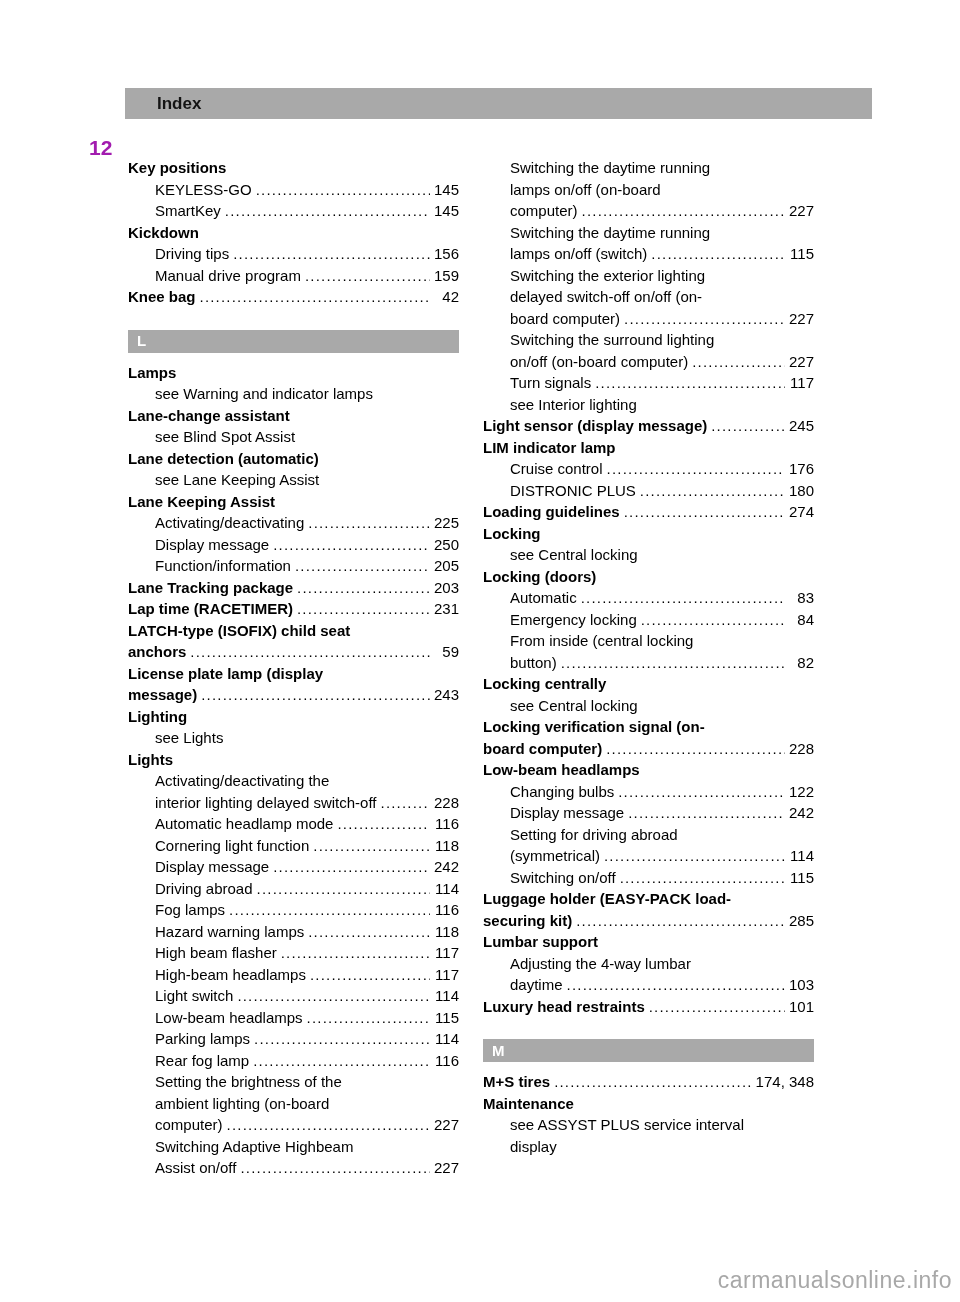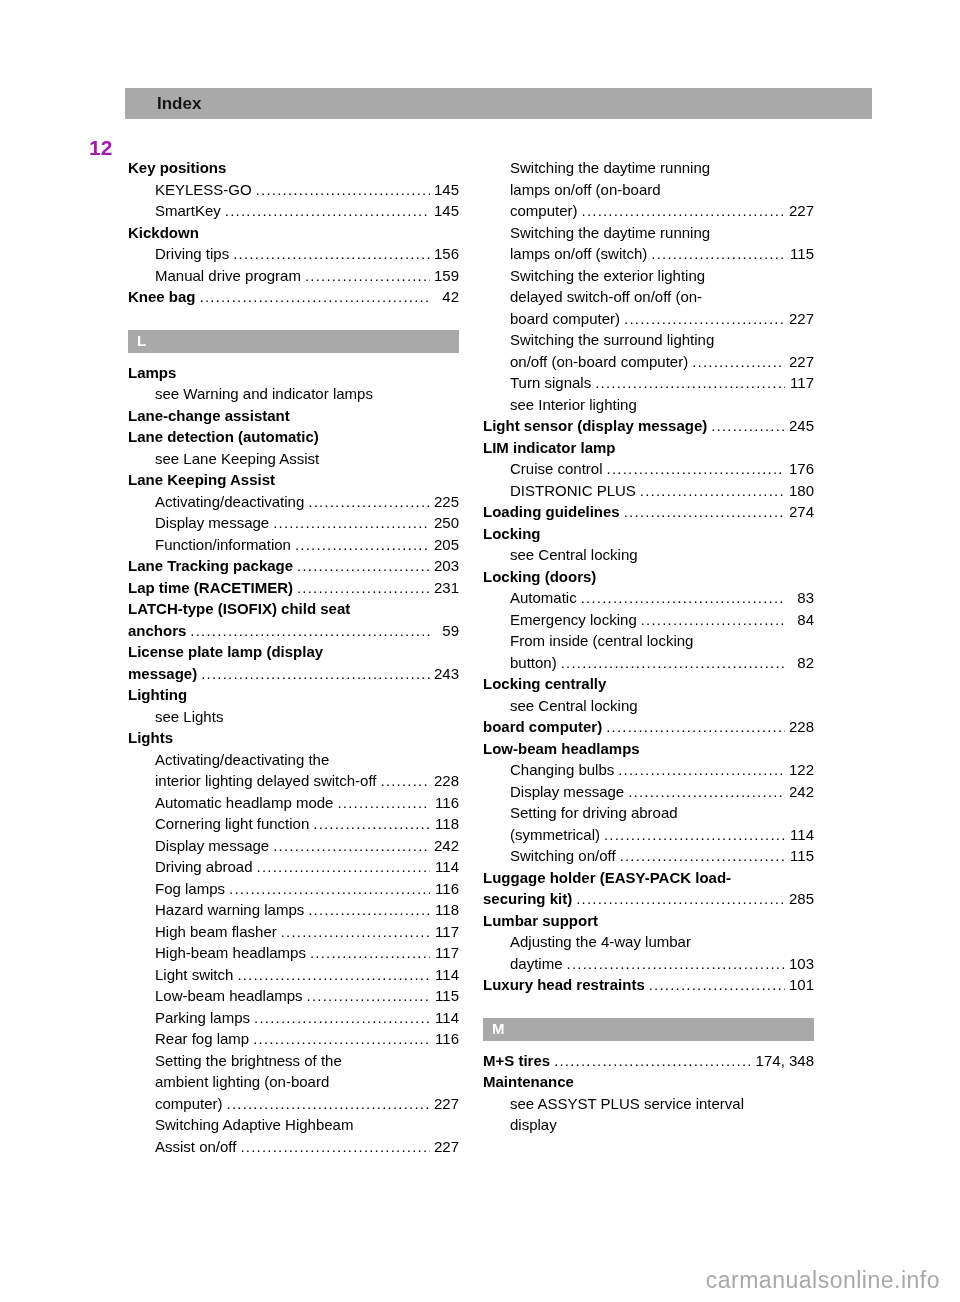--- a/index.html
+++ b/index.html
@@ -54,21 +54,21 @@
     height: 23px; background: var(--bar-gray, #a9a9a9);
     margin: 22px 0 9px 0;
     display: flex; align-items: center;
   }
   .letter-text {
     color: var(--letter-text, #ffffff);
     font-weight: bold; font-size: 15px; margin-left: 9px;
   }
   
   .watermark {
-    position: absolute; right: 20px; bottom: 8px;
+    position: absolute; right: 8px; bottom: 8px;
     font-size: 23px; letter-spacing: 0.5px;
     color: var(--watermark, #a8a8a8);
   }
 </style>
 </head>
 <body style="color: rgb(0, 0, 0);">
 
 <div class="page">
   <span class="pagenum">12</span>
   <div class="header-bar">
@@ -112,20 +112,23 @@
       </div>
       <div class="iline">
         <span class="txt b">Lamps</span>
       </div>
       <div class="iline indent">
         <span class="txt">see Warning and indicator lamps</span>
       </div>
       <div class="iline">
         <span class="txt b">Lane-change assistant</span>
       </div>
+      <div class="iline indent">
+        <span class="txt">see Blind Spot Assist</span>
+      </div>
       <div class="iline">
         <span class="txt b">Lane detection (automatic)</span>
       </div>
       <div class="iline indent">
         <span class="txt">see Lane Keeping Assist</span>
       </div>
       <div class="iline">
         <span class="txt b">Lane Keeping Assist</span>
       </div>
       <div class="iline indent">
@@ -361,20 +364,23 @@
       <div class="iline indent">
         <span class="txt">button)</span>
         <span class="dots"></span>
         <span class="pg">82</span>
       </div>
       <div class="iline">
         <span class="txt b">Locking centrally</span>
       </div>
       <div class="iline indent">
         <span class="txt">see Central locking</span>
+      </div>
+      <div class="iline">
+        <span class="txt b">Locking verification signal (on-</span>
       </div>
       <div class="iline">
         <span class="txt b">board computer)</span>
         <span class="dots"></span>
         <span class="pg">228</span>
       </div>
       <div class="iline">
         <span class="txt b">Low-beam headlamps</span>
       </div>
       <div class="iline indent">

